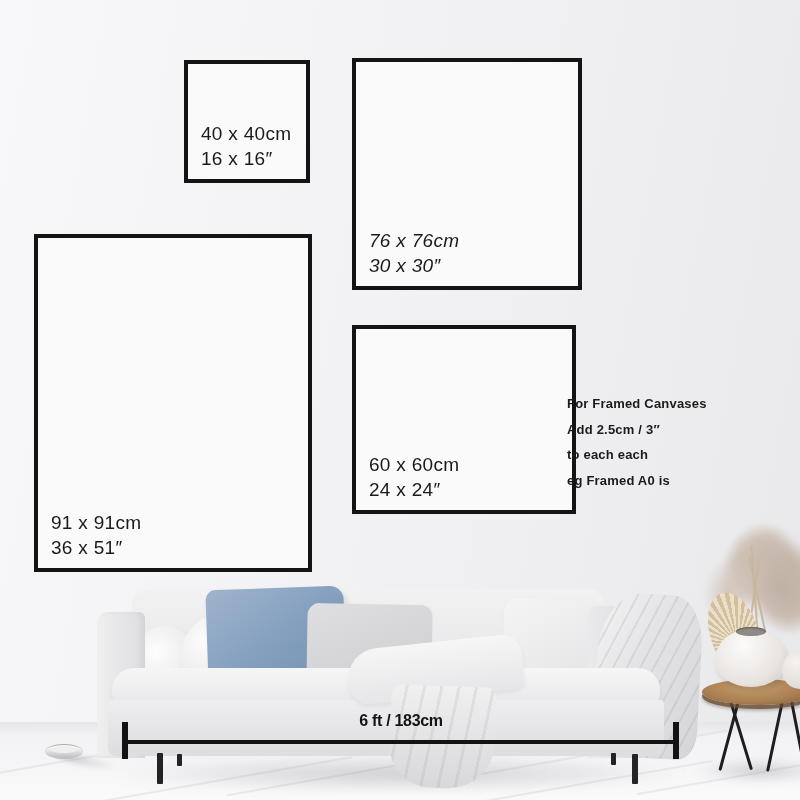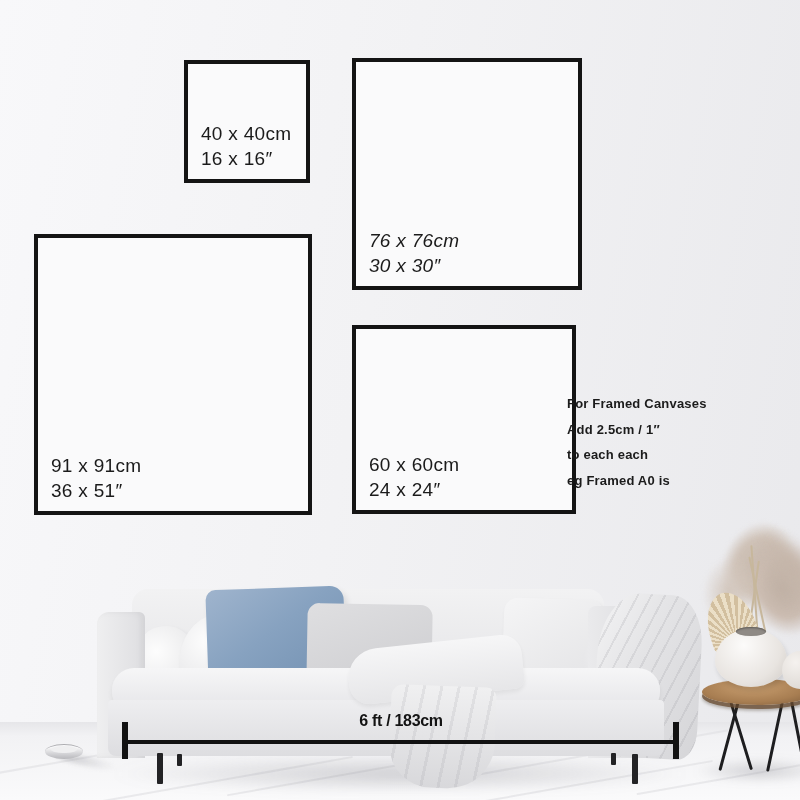--- a/index.html
+++ b/index.html
@@ -111,36 +111,36 @@
       <span>40 x 40cm</span>
       <span>16 x 16″</span>
     </div>
   </div>
   <div class="frame" style="left:352px;top:58px;width:230px;height:232px;font-style:italic;">
     <div class="frame-label">
       <span>76 x 76cm</span>
       <span>30 x 30″</span>
     </div>
   </div>
-  <div class="frame" style="left:34px;top:234px;width:278px;height:281px;">
+  <div class="frame" style="left:34px;top:234px;width:278px;height:338px;">
     <div class="frame-label">
       <span>91 x 91cm</span>
       <span>36 x 51″</span>
     </div>
   </div>
   <div class="frame" style="left:352px;top:325px;width:224px;height:189px;">
     <div class="frame-label">
       <span>60 x 60cm</span>
       <span>24 x 24″</span>
     </div>
   </div>
 
   <div class="abs note">
     <div>For Framed Canvases</div>
-    <div>Add 2.5cm / 1″</div>
+    <div>Add 2.5cm / 3″</div>
     <div>to each each</div>
     <div>eg Framed A0 is</div>
   </div>
 
   <div class="abs sofa-shadow"></div>
   <div class="abs sofa-back"></div>
   <div class="pillow pw p1"></div>
   <div class="pillow pw p2"></div>
   <div class="pillow pblue"></div>
   <div class="pillow pgray"></div>

